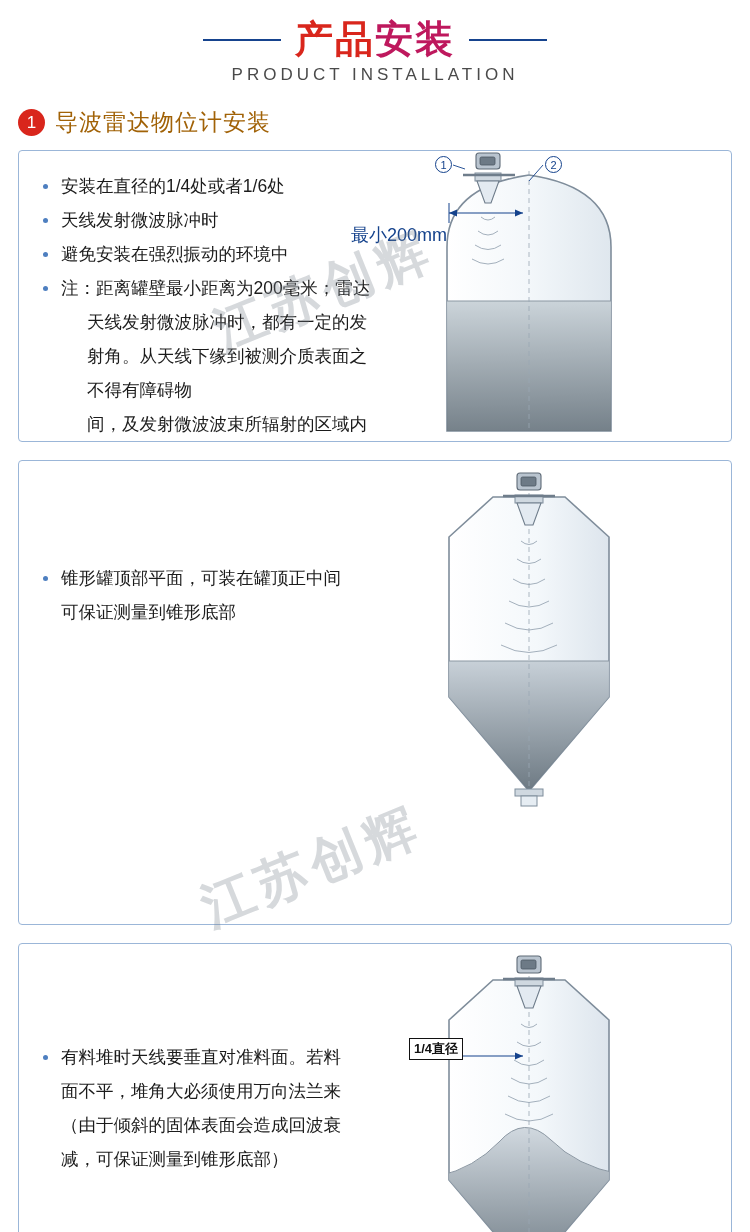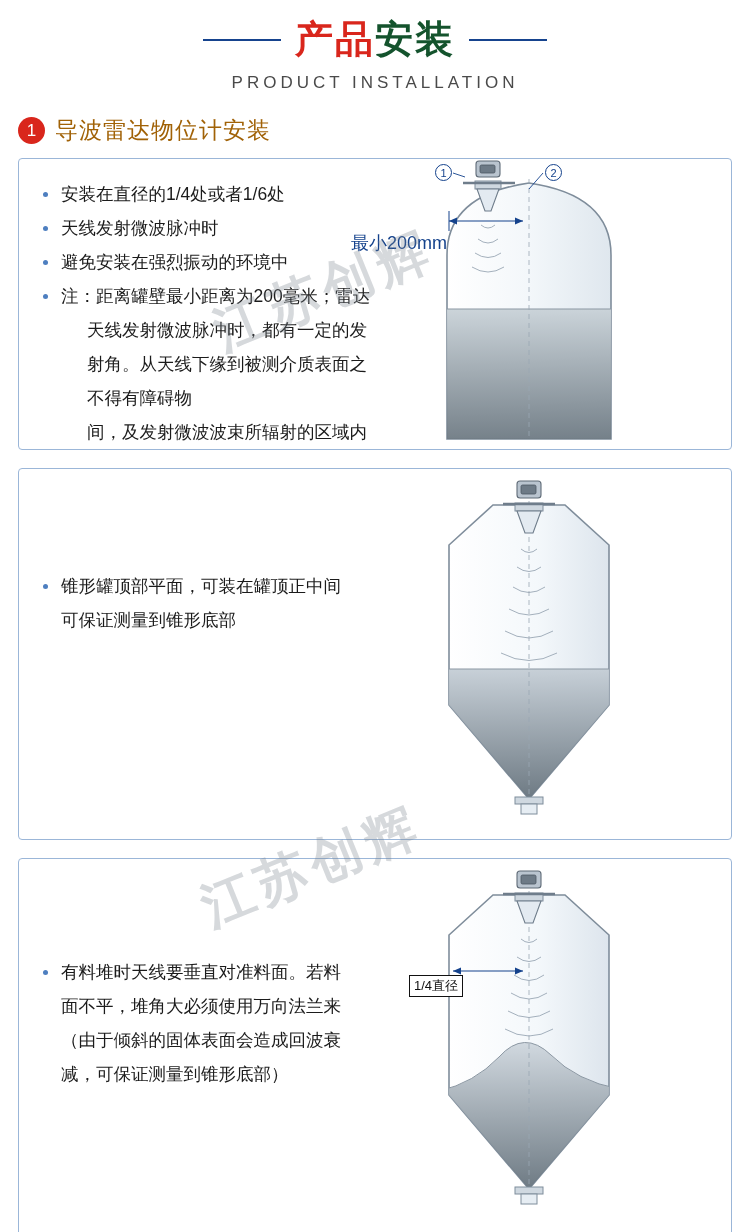--- a/index.html
+++ b/index.html
@@ -30,23 +30,23 @@
     width: 78px;
     background: #16438e;
   }
   .title-cn {
     font-size: 38px;
     font-weight: bold;
     letter-spacing: 2px;
     white-space: nowrap;
   }
   .title-cn .red { color: #d9261c; font-family: Liberation Serif, serif; }
-  .title-cn .blue { color: #14532d; }
+  .title-cn .blue { color: #be185d; }
   .title-en {
-    margin-top: 8px;
+    margin-top: 0;
     font-size: 17px;
     letter-spacing: 4px;
     color: #4a4a4a;
   }
 
   
   .sec-head {
     margin: 22px 0 12px 18px;
     display: flex;
     align-items: center;
@@ -75,21 +75,21 @@
   .card {
     position: relative;
     margin: 0 18px 18px 18px;
     border: 1px solid #9bb6d8;
     border-radius: 4px;
     background: #fff;
     display: flex;
     overflow: hidden;
   }
   .card.c1 { height: 292px; }
-  .card.c2 { height: 372px; }
+  .card.c2 { height: 465px; }
   .card.c3 { height: 437px; }
 
   .txt-col {
     width: 400px;
     padding: 18px 8px 10px 22px;
   }
   .txt-col.pad-mid { padding-top: 100px; }
   .txt-col.pad-mid3 { padding-top: 96px; }
 
   ul.bullets { list-style: none; margin: 0; padding: 0; }
@@ -358,18 +358,18 @@
 
       <g>
         <line x1="34" y1="112" x2="104" y2="112" stroke="#14428c" stroke-width="1.2"></line>
         <polygon points="34,112 42,108.6 42,115.4" fill="#14428c"></polygon>
         <polygon points="104,112 96,108.6 96,115.4" fill="#14428c"></polygon>
       </g>
 
       <rect x="96" y="328" width="28" height="7" fill="#cfd8e0" stroke="#7f8d9b" stroke-width="1"></rect>
       <rect x="102" y="335" width="16" height="10" fill="#e6edf3" stroke="#7f8d9b" stroke-width="1"></rect>
     </svg>
-    <div class="dim-box" style="left:-10px; top:116px;">1/4直径</div>
+    <div class="dim-box" style="left:-10px; top:94px;font-weight:bold;">1/4直径</div>
   </div>
 </div>
 
 <div class="wm wm1">江苏创辉</div>
 <div class="wm wm2">江苏创辉</div>
 
 </body></html>

